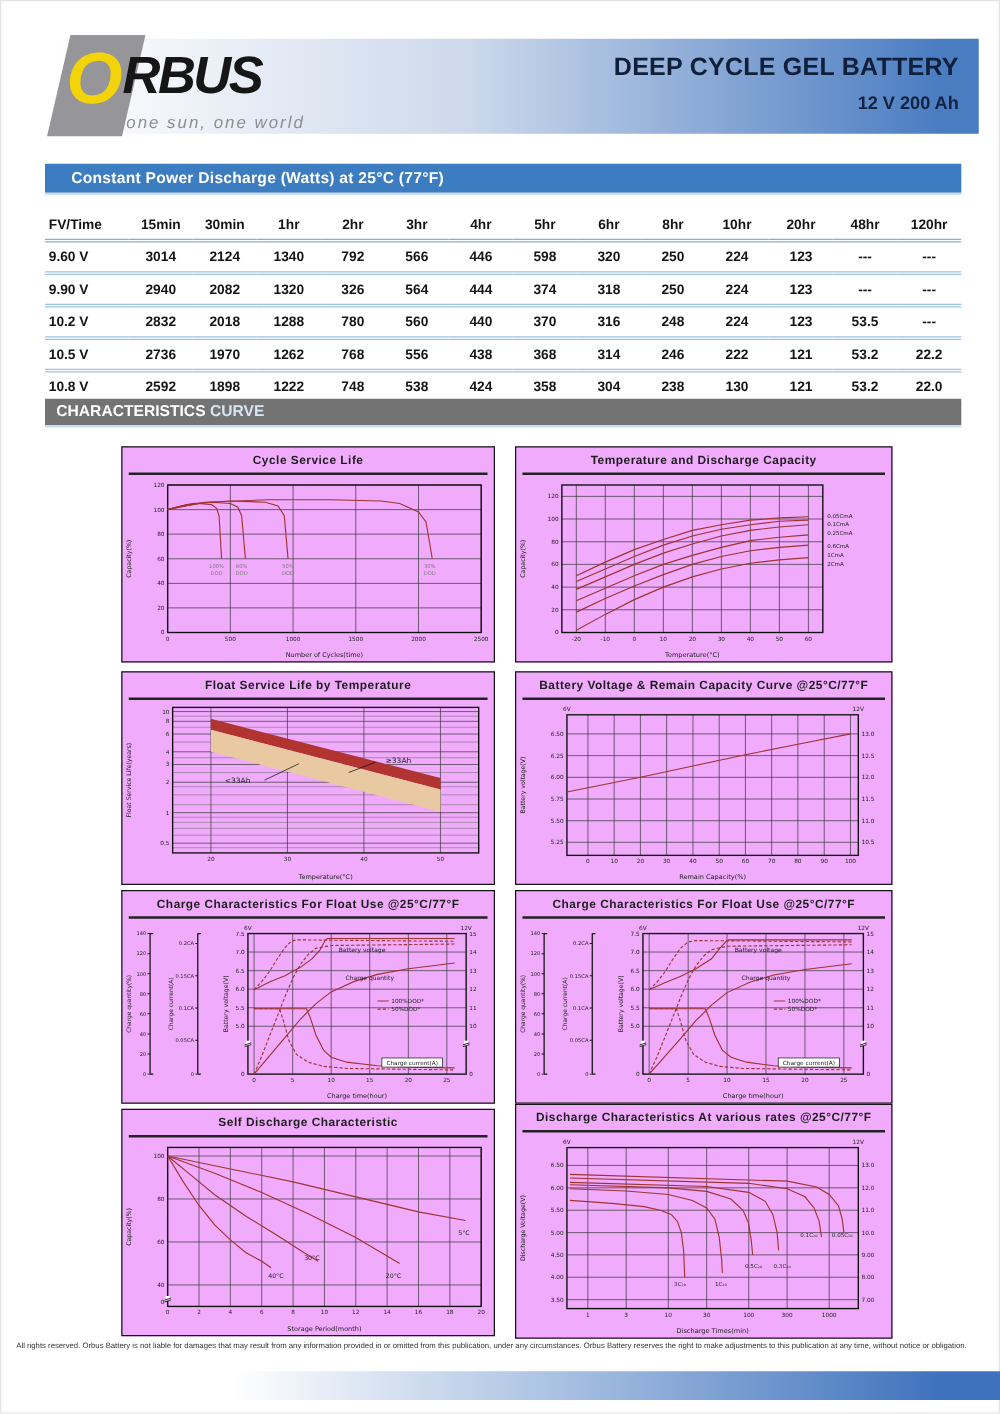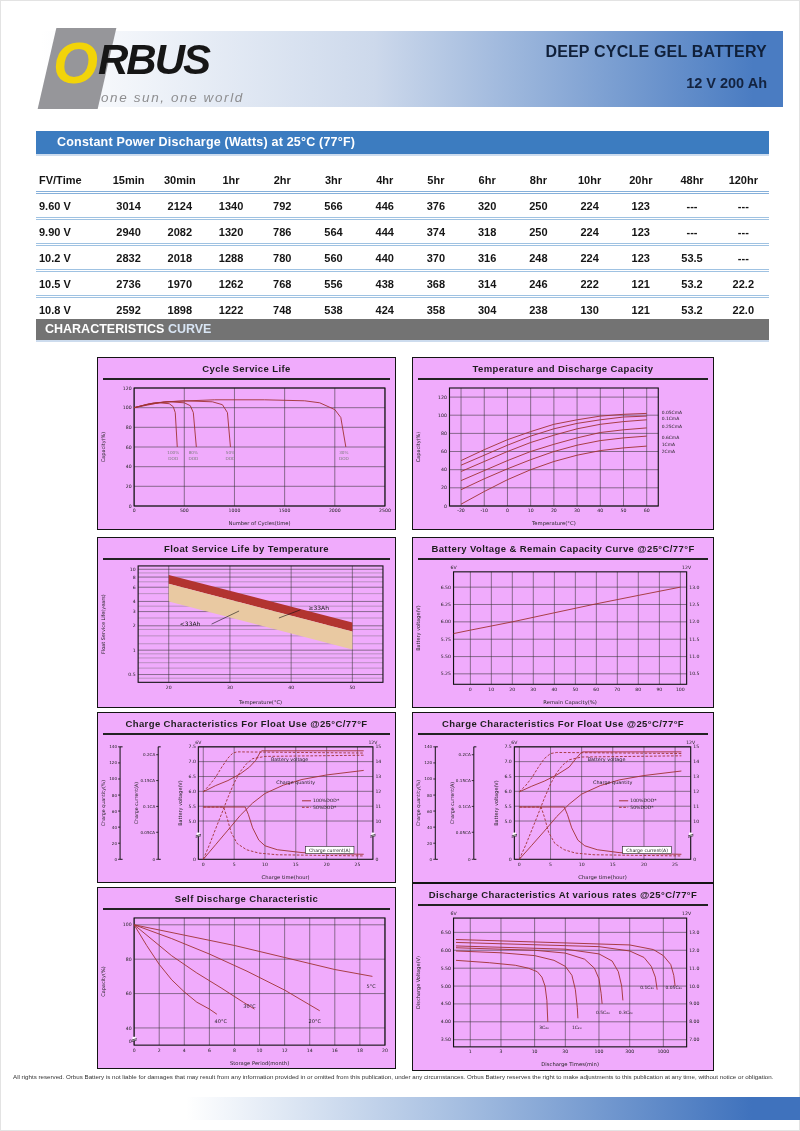--- a/index.html
+++ b/index.html
@@ -9,21 +9,21 @@
 
   
   .hdr-band{position:absolute;left:40px;top:30px;width:742px;height:76px;
     background:linear-gradient(90deg,rgba(255,255,255,0) 0%,rgba(163,185,219,.55) 45%,#4a7cc2 96%)}
   .logo-skew{position:absolute;left:46px;top:27px;width:60px;height:81px;background:#96969a;transform:skewX(-13deg)}
   .logo-o{position:absolute;left:52px;top:28px;font-style:italic;font-weight:900;font-size:58px;
     font-family:"Liberation Sans",sans-serif;color:#f2d409}
   .logo-rbus{position:absolute;left:97px;top:35px;font-style:italic;font-weight:700;font-size:42px;
     font-family:"Liberation Sans",sans-serif;color:#161616;letter-spacing:-2px}
   .logo-tag{position:absolute;left:100px;top:89px;font-style:italic;font-size:13.5px;color:#8e8e90;letter-spacing:1.6px}
-  .hdr-title{position:absolute;top:42px;right:32px;font-size:16px;font-weight:bold;color:#10203a;letter-spacing:.2px}
+  .hdr-title{position:absolute;top:42px;right:32px;font-size:20px;font-weight:bold;color:#10203a;letter-spacing:.2px}
   .hdr-sub{position:absolute;top:74px;right:32px;font-size:14.5px;font-weight:bold;color:#132340}
 
   
   .tbl-wrap{position:absolute;left:35px;top:130px;width:733px}
   .bar{height:23px;background:#3c7cc0;color:#fff;font-weight:bold;font-size:12.5px;line-height:23px;
        padding-left:21px;letter-spacing:.2px;box-shadow:0 2px 0 #cddcee}
   table{width:100%;border-collapse:collapse;table-layout:fixed;font-size:11px;font-weight:bold;color:#151515;margin-top:14px}
   th,td{text-align:center;height:23px;border-bottom:3px double #9fc2e2;padding:0;font-weight:bold}
   thead th{border-bottom:3px double #86b0da;font-size:11px}
   .fvcol{width:64px;text-align:left;padding-left:3px}
@@ -84,34 +84,34 @@
         </thead>
         <tbody>
           <tr>
             <td class="fvcol">9.60 V</td>
             <td>3014</td>
             <td>2124</td>
             <td>1340</td>
             <td>792</td>
             <td>566</td>
             <td>446</td>
-            <td>376</td>
+            <td>598</td>
             <td>320</td>
             <td>250</td>
             <td>224</td>
             <td>123</td>
             <td>---</td>
             <td>---</td>
           </tr>
           <tr>
             <td class="fvcol">9.90 V</td>
             <td>2940</td>
             <td>2082</td>
             <td>1320</td>
-            <td>786</td>
+            <td>326</td>
             <td>564</td>
             <td>444</td>
             <td>374</td>
             <td>318</td>
             <td>250</td>
             <td>224</td>
             <td>123</td>
             <td>---</td>
             <td>---</td>
           </tr>

